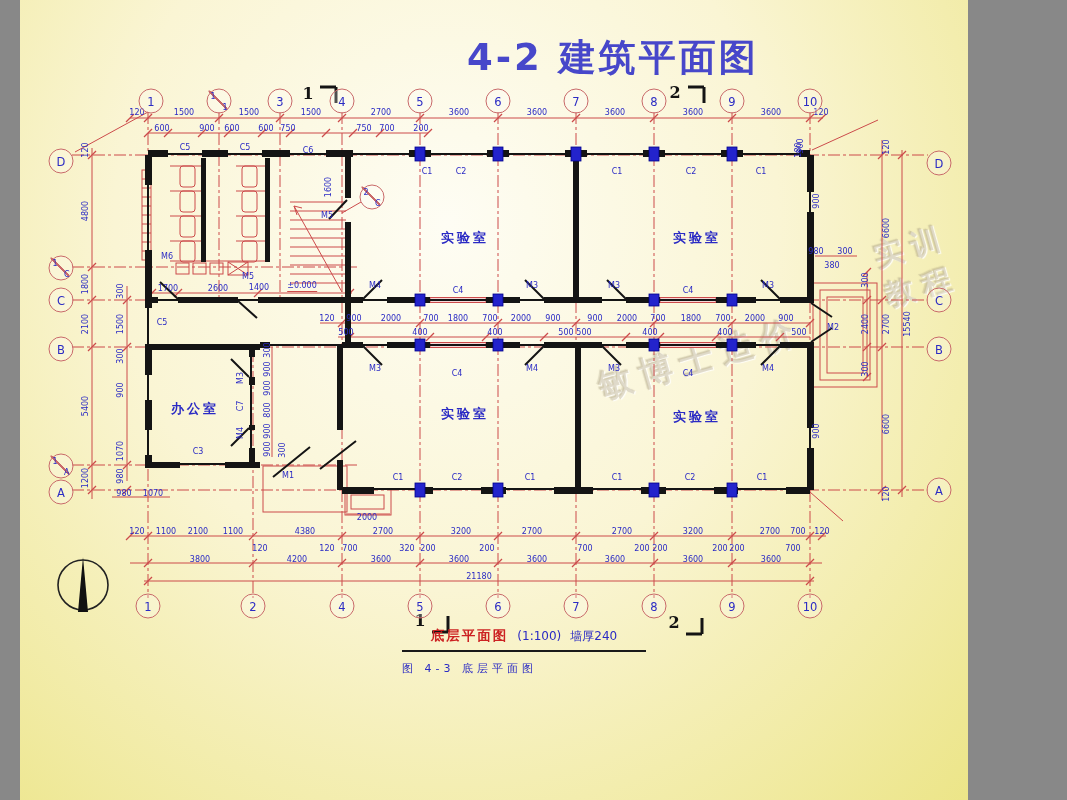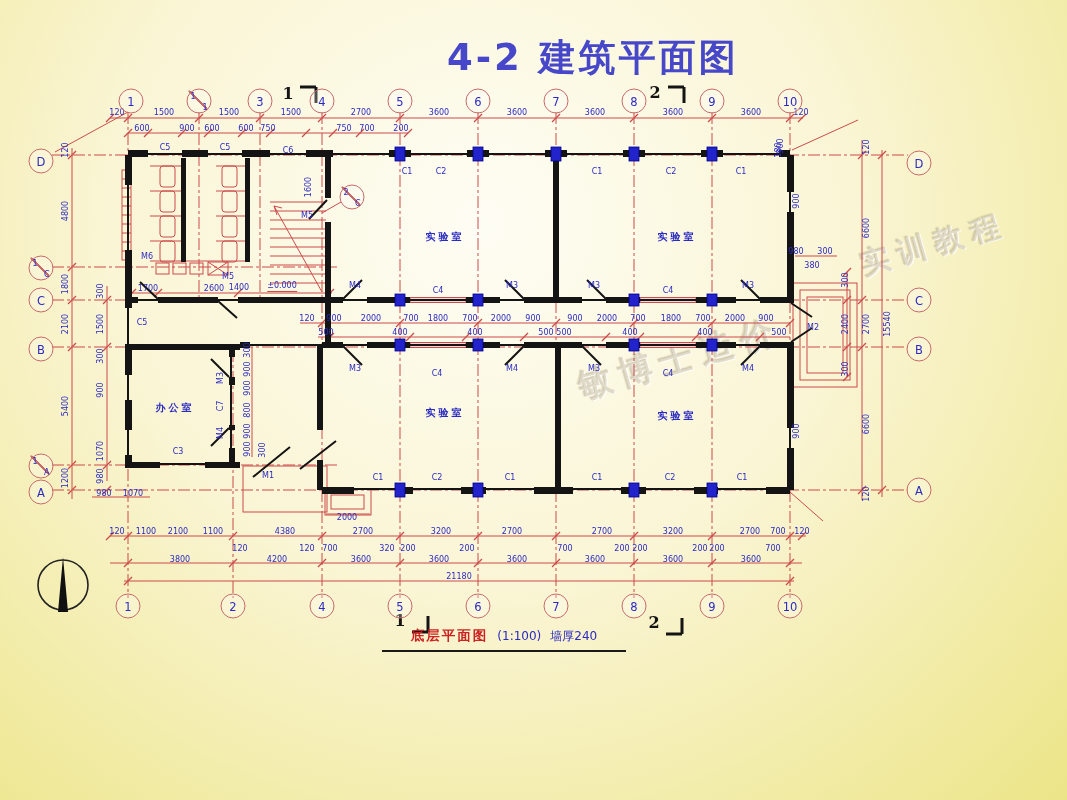--- a/index.html
+++ b/index.html
@@ -1,25 +1,25 @@
 <!DOCTYPE html>
 <html><head>
 <meta charset="utf-8">
 <style>
   html,body{margin:0;padding:0;background:#888;}
-  .stage{position:relative;width:1067px;height:800px;overflow:hidden;
+  .stage{position:relative;width:948px;height:800px;overflow:hidden;
     background:radial-gradient(ellipse at 45% 28%, #fefdf4 0%, #faf5d4 45%, #ece588 100%);
-    font-family:"DejaVu Sans",sans-serif;}
+    font-family:"DejaVu Sans",sans-serif;margin-left:20px;}
   svg.draw{position:absolute;left:0;top:0;}
   .title{position:absolute;left:447px;top:33px;font-size:37px;font-weight:bold;color:#4747ca;letter-spacing:3px;}
   .pagenum{position:absolute;left:0;right:0;top:735px;text-align:center;font-size:31px;color:#3c3c3c;}
   .labels{position:absolute;left:0;top:0;width:1067px;height:800px;}
   .lbl{position:absolute;transform:translate(-50%,-50%);font-size:8px;line-height:1;color:#2a2ac4;white-space:nowrap;}
   .lbl.r{transform:translate(-50%,-50%) rotate(-90deg);}
-  .lbl.room{font-size:10px;font-weight:bold;letter-spacing:3px;}
+  .lbl.room{font-size:13px;font-weight:bold;letter-spacing:3px;}
   .lbl.level{border-bottom:1px solid #cc4b4b;padding-bottom:1px;}
   .lbl.sec{font-size:16px;font-weight:bold;color:#141414;font-family:"DejaVu Serif",serif;}
   .bub{position:absolute;width:23px;height:23px;transform:translate(-50%,-50%);
     border:1.3px solid #c96a6a;border-radius:50%;color:#2b2bc4;background:rgba(255,255,255,0.25);}
   .bub .one{position:absolute;inset:0;display:flex;align-items:center;justify-content:center;font-size:11.5px;}
   .bub.fr::before{content:"";position:absolute;left:1px;top:1px;width:19px;height:19px;
     background:linear-gradient(to top right, transparent 47%, #c96a6a 47%, #c96a6a 53%, transparent 53%);}
   .bub .fa{position:absolute;left:3px;top:2px;font-size:8px;}
   .bub .fb{position:absolute;right:3px;bottom:1px;font-size:8px;}
   .caption{position:absolute;left:382px;top:627px;width:244px;text-align:left;}
@@ -377,21 +377,21 @@
       <span class="lbl r" style="left: 797px; top: 431px;">900</span>
       <span class="lbl r" style="left: 779px; top: 150px;">180</span>
       <span class="lbl" style="left: 165px; top: 148px;">C5</span>
       <span class="lbl" style="left: 225px; top: 148px;">C5</span>
       <span class="lbl" style="left: 288px; top: 151px;">C6</span>
       <span class="lbl r" style="left: 309px; top: 187px;">1600</span>
       <span class="lbl" style="left: 307px; top: 216px;">M5</span>
       <span class="lbl" style="left: 228px; top: 277px;">M5</span>
       <span class="lbl" style="left: 147px; top: 257px;">M6</span>
       <span class="lbl" style="left: 148px; top: 289px;">1700</span>
-      <span class="lbl" style="left: 214px; top: 289px;">2600</span>
+      <span class="lbl" style="left: 198px; top: 289px;">2600</span>
       <span class="lbl" style="left: 239px; top: 288px;">1400</span>
       <span class="lbl level" style="left: 282px; top: 287px;">±0.000</span>
       <span class="lbl" style="left: 407px; top: 172px;">C1</span>
       <span class="lbl" style="left: 441px; top: 172px;">C2</span>
       <span class="lbl" style="left: 597px; top: 172px;">C1</span>
       <span class="lbl" style="left: 671px; top: 172px;">C2</span>
       <span class="lbl" style="left: 741px; top: 172px;">C1</span>
       <span class="lbl" style="left: 142px; top: 323px;">C5</span>
       <span class="lbl" style="left: 355px; top: 286px;">M4</span>
       <span class="lbl" style="left: 438px; top: 291px;">C4</span>
@@ -585,16 +585,17 @@
         <span class="fb">C</span>
       </div>
     </div>
 
   <div class="caption">
     <div class="cap1">
       <span class="cap-name">底层平面图</span>
       <span class="cap-scale">(1:100)</span>
       <span class="cap-note">墙厚240</span>
     </div>
+    <div class="cap2">图 4-3  底层平面图</div>
   </div>
 
 
 </div>
 
 </body></html>

